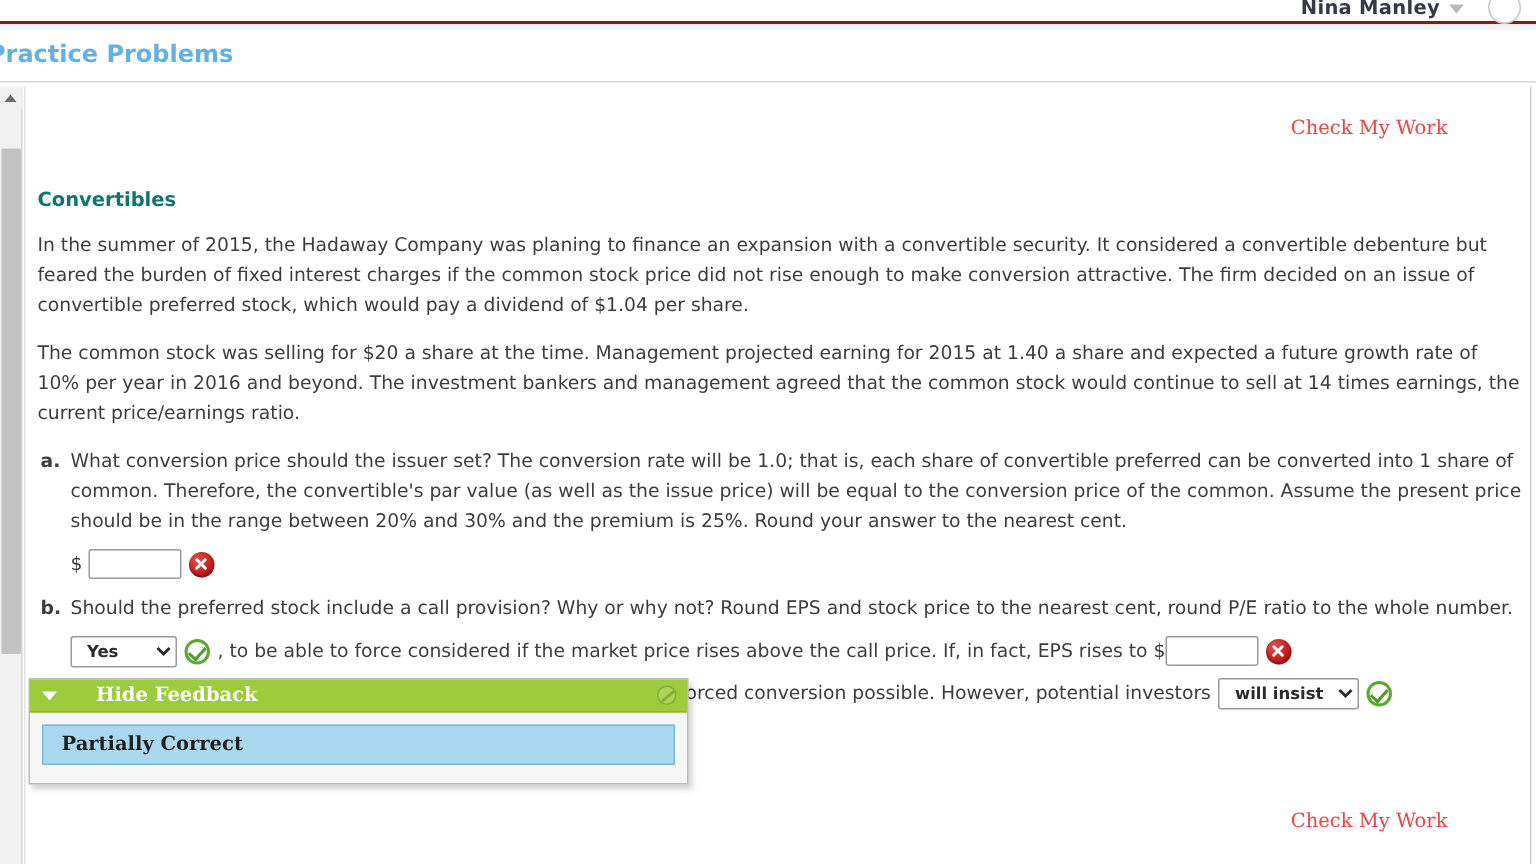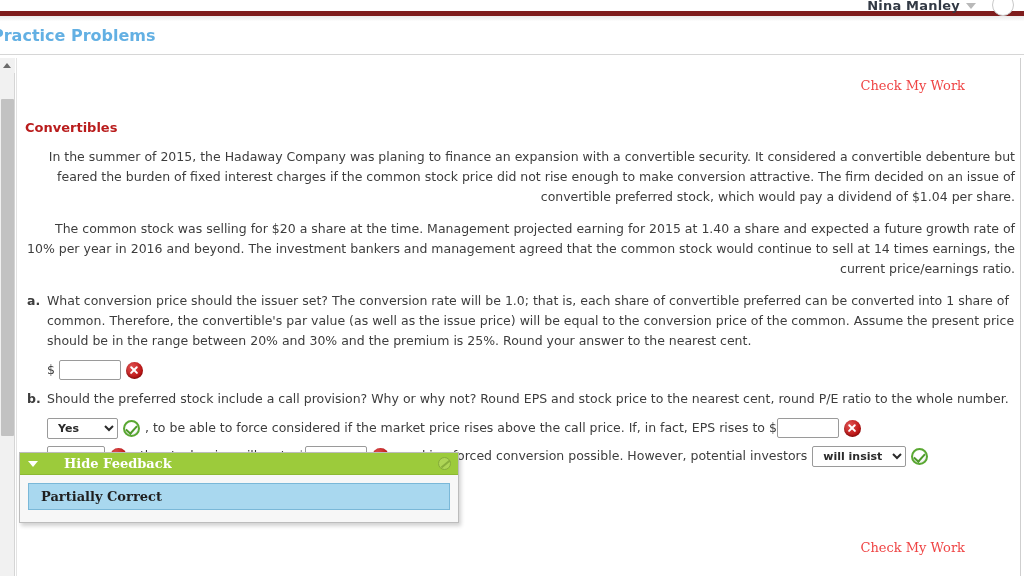--- a/index.html
+++ b/index.html
@@ -8,21 +8,21 @@
     width: 1024px; height: 576px;
     overflow: hidden;
     background: #ffffff;
     font-family: "DejaVu Sans", "Liberation Sans", sans-serif;
   }
 
   
   .topbar {
     position: absolute; top: 0; left: 0; width: 1024px; height: 16px;
     background: #ffffff;
-    border-bottom: 5px solid #7f1d1d;
+    border-bottom: 2px solid #7f1d1d;
   }
   .topbar-inner {
     position: absolute; right: 10px; top: -6px;
     display: flex; align-items: center; gap: 6px;
   }
   .user-name {
     font-size: 13px; font-weight: bold; color: #333a45;
     letter-spacing: .2px;
   }
   .caret-down {
@@ -95,28 +95,28 @@
     text-decoration: none; cursor: pointer; white-space: nowrap;
   }
   .cmw-top { top: 20px; }
   .cmw-bottom { top: 482px; }
 
   .body-area {
     position: absolute; left: 8px; top: 60px; width: 990px;
   }
 
   h3.section-head {
-    margin: 2px 0 12px 0;
-    font-size: 13px; font-weight: bold; color: #b91c1c;
+    margin: 8px 0 12px 0;
+    font-size: 13px; font-weight: bold; color: #0f766e;
   }
 
   p.para {
     margin: 0 0 12px 0;
     font-size: 12.5px; line-height: 20px; color: #3d3d3d;
-    text-align: right;
+    text-align: left;
   }
 
   ol.qlist {
     margin: 0; padding: 0; list-style: none;
   }
   ol.qlist > li {
     position: relative;
     padding-left: 22px;
     margin-bottom: 8px;
     font-size: 12.5px; line-height: 20px; color: #3d3d3d;

